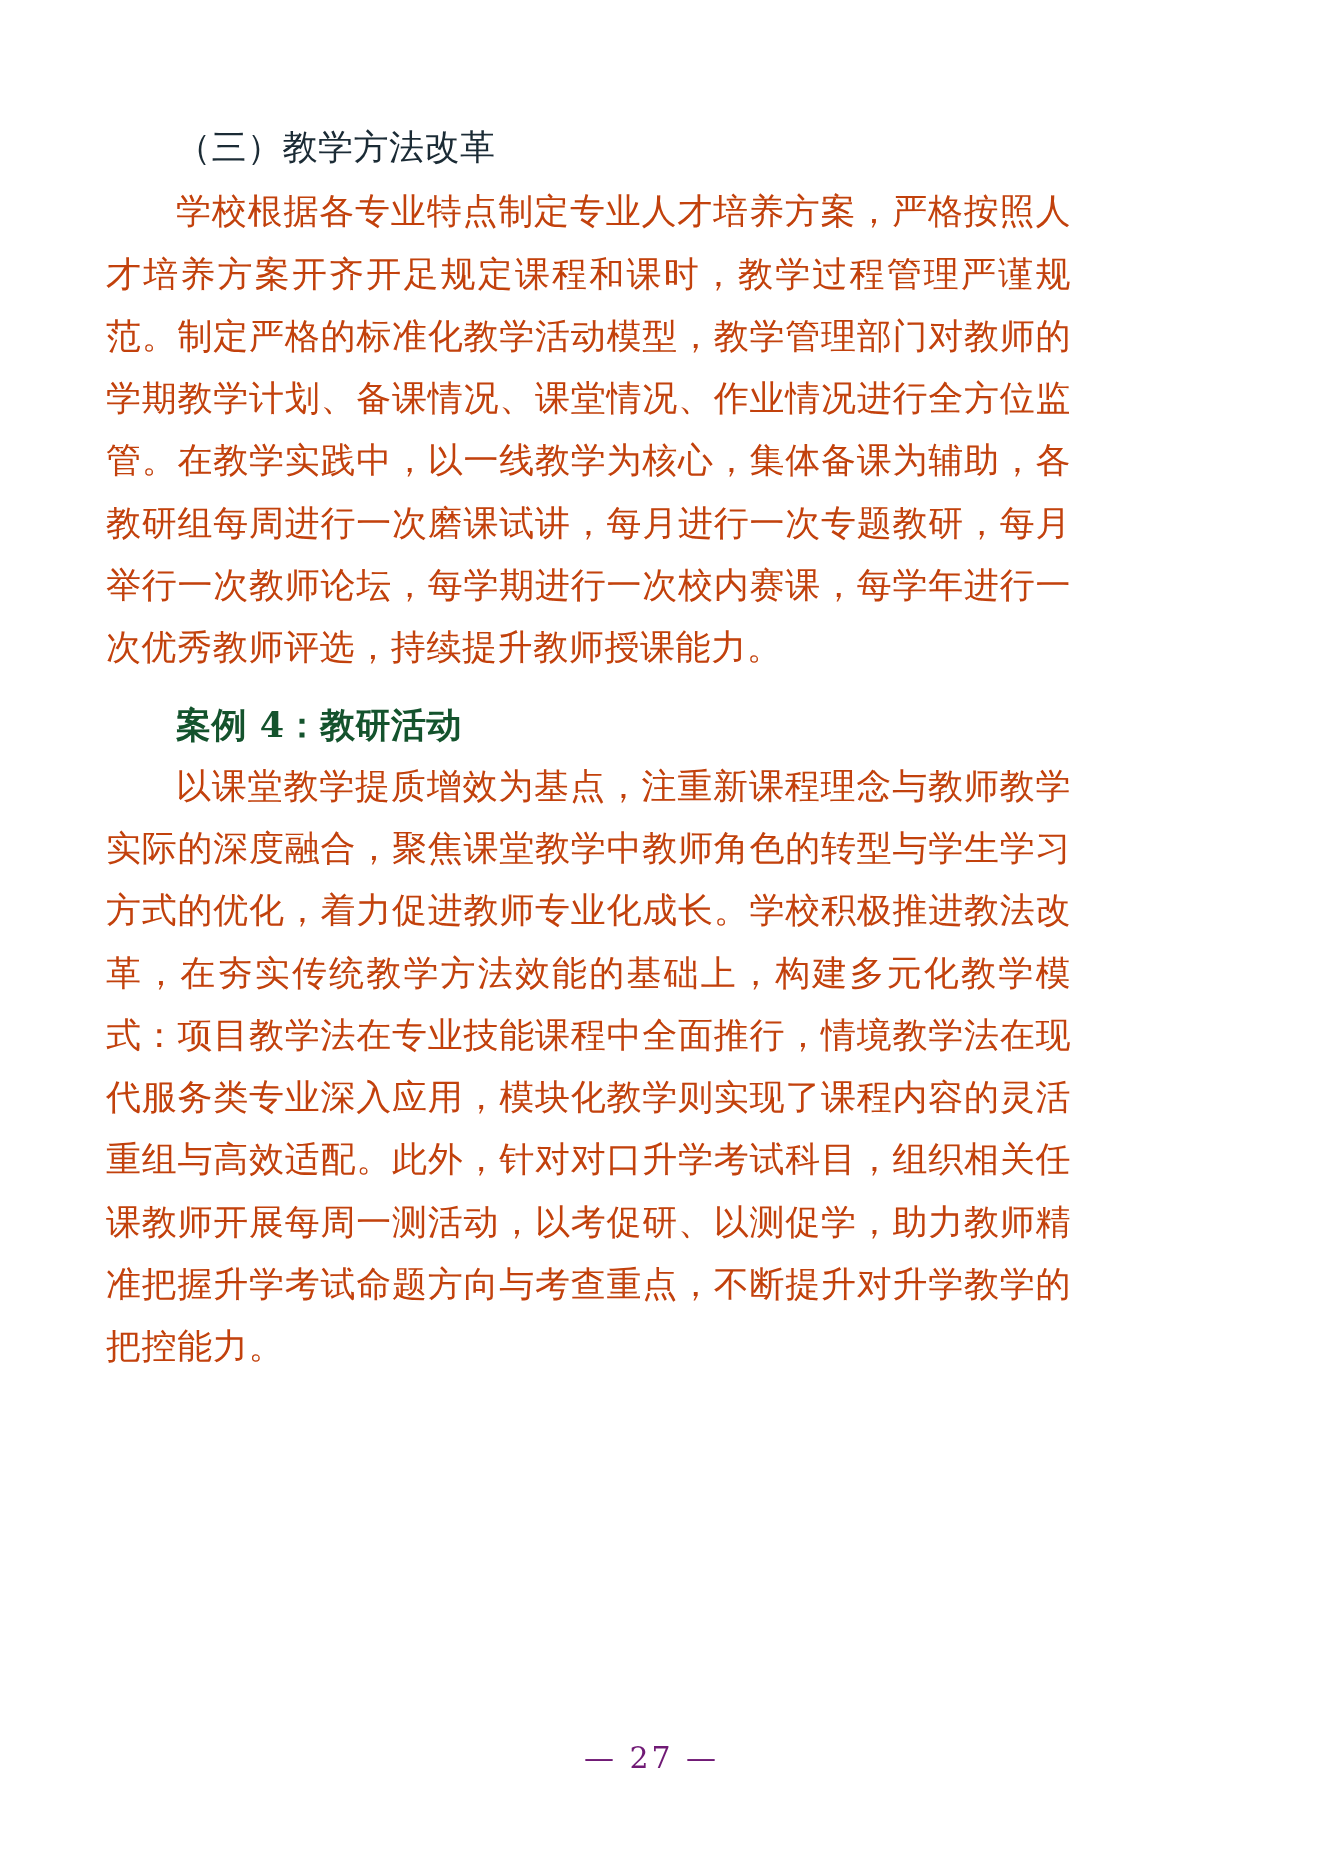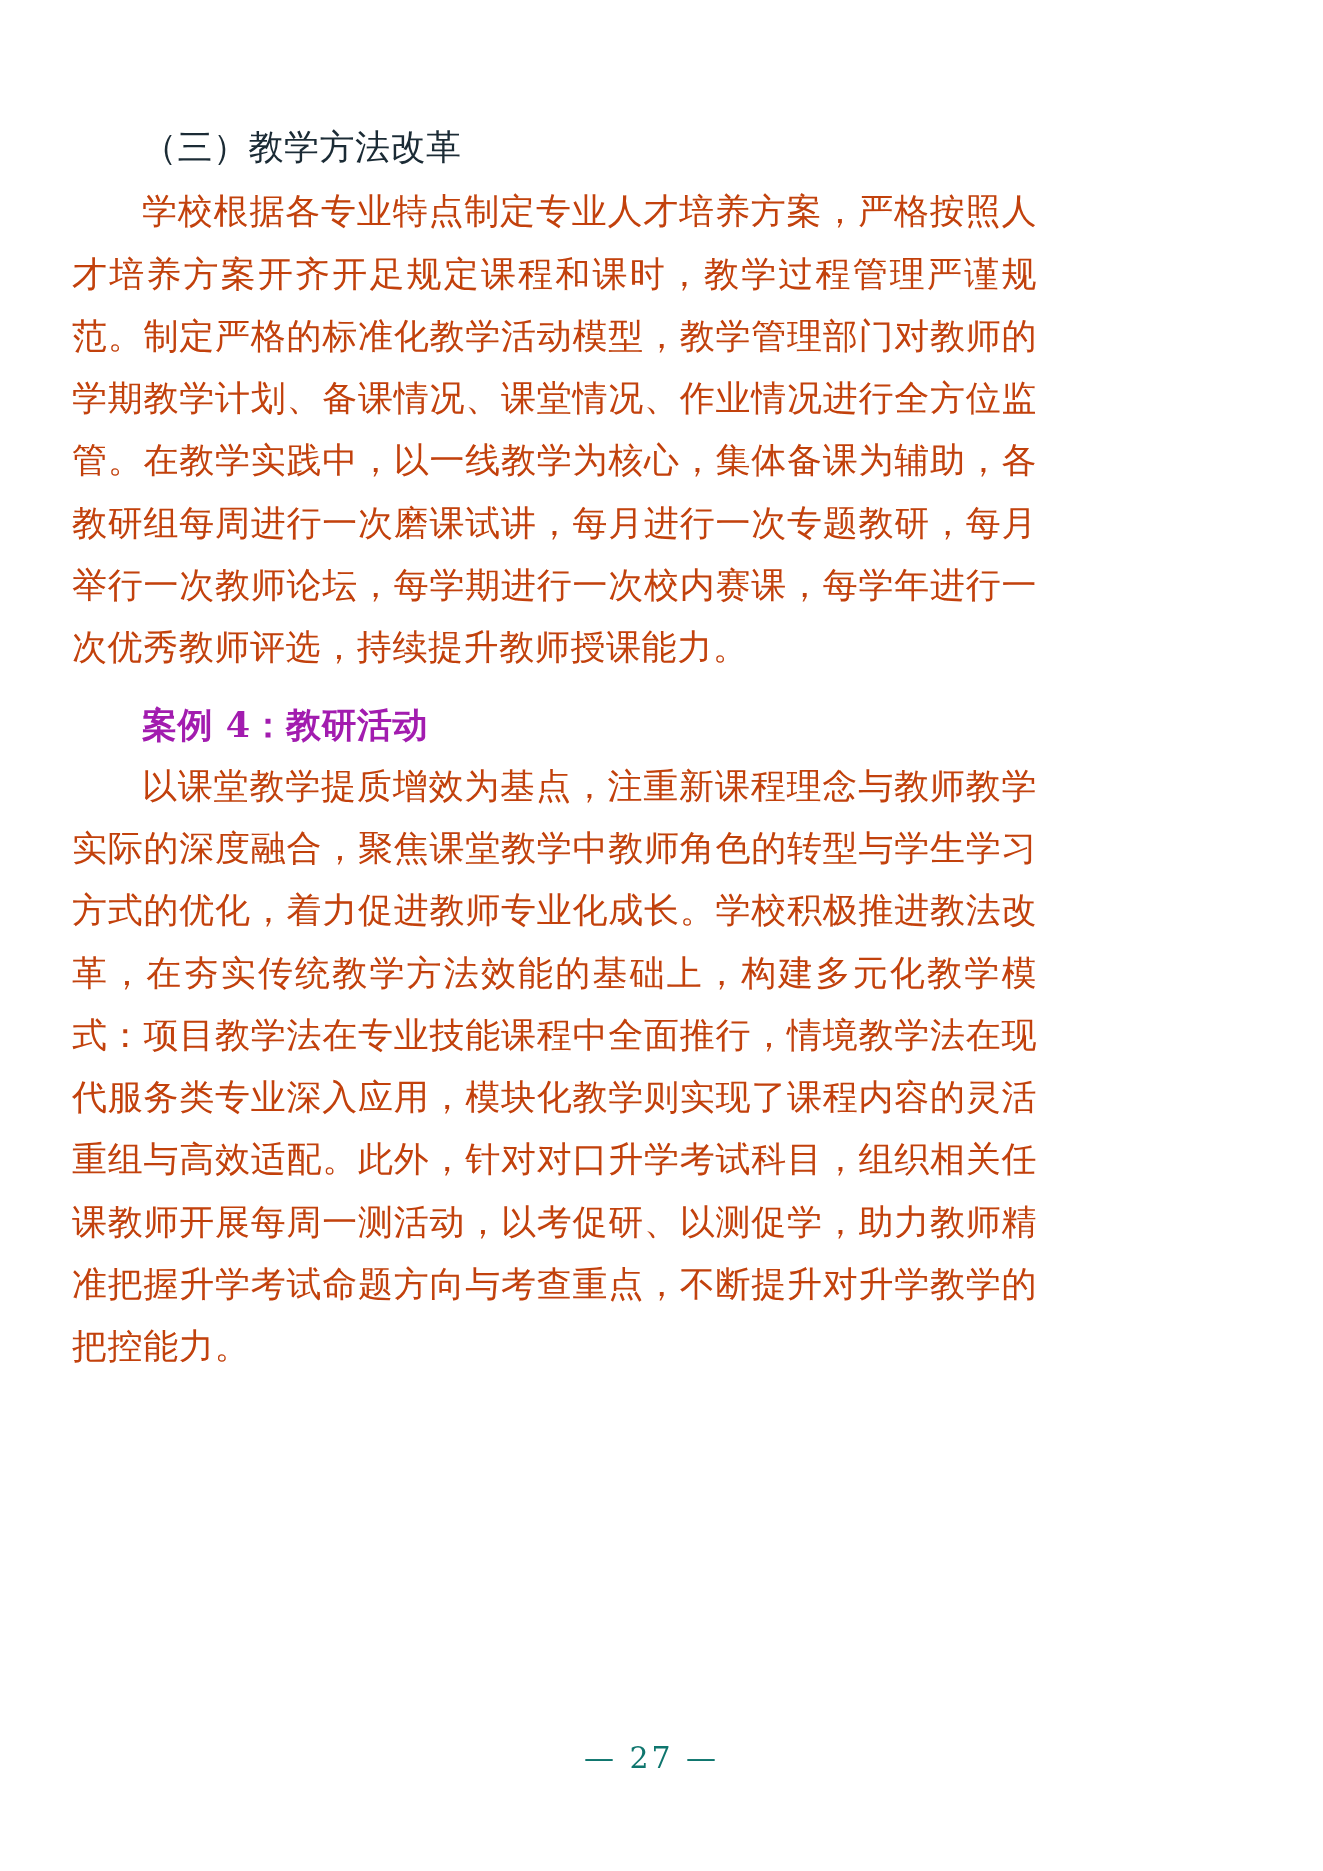--- a/index.html
+++ b/index.html
@@ -15,62 +15,62 @@
     color: #1c2a33;
     overflow: hidden;
   }
   .page {
     position: absolute;
     left: 0;
     top: 0;
     width: 1323px;
     height: 1628px;
     box-sizing: border-box;
-    padding: 120px 178px 60px 72px;
+    padding: 120px 178px 60px 106px;
   }
   .doc-body {
     width: 965px;
   }
   .heading {
     font-size: 35px;
     line-height: 1.55;
     letter-spacing: 0.5px;
     margin: 0 0 6px 0;
     text-indent: 70px;
     color: #1b2b35;
     font-family: "DejaVu Serif", "Liberation Serif", serif;
   }
   .heading-bold {
     font-size: 35px;
     line-height: 1.6;
     letter-spacing: 0.5px;
     margin: 18px 0 2px 0;
     text-indent: 70px;
     font-weight: bold;
-    color: #a21caf;
+    color: #14532d;
   }
   .para {
     font-size: 35px;
     line-height: 1.78;
     letter-spacing: 0.6px;
     margin: 0 0 4px 0;
     text-indent: 70px;
     text-align: justify;
     text-justify: inter-ideograph;
     color: #c2410c;
   }
   .footer {
     position: absolute;
     left: 0;
     bottom: 96px;
     width: 1303px;
     text-align: center;
     font-size: 30px;
     letter-spacing: 3px;
-    color: #0f766e;
+    color: #701a75;
   }
 </style>
 </head>
 <body>
 
 <div class="page">
   <div class="doc-body">
 
     <p class="heading">（三）教学方法改革</p>
 

